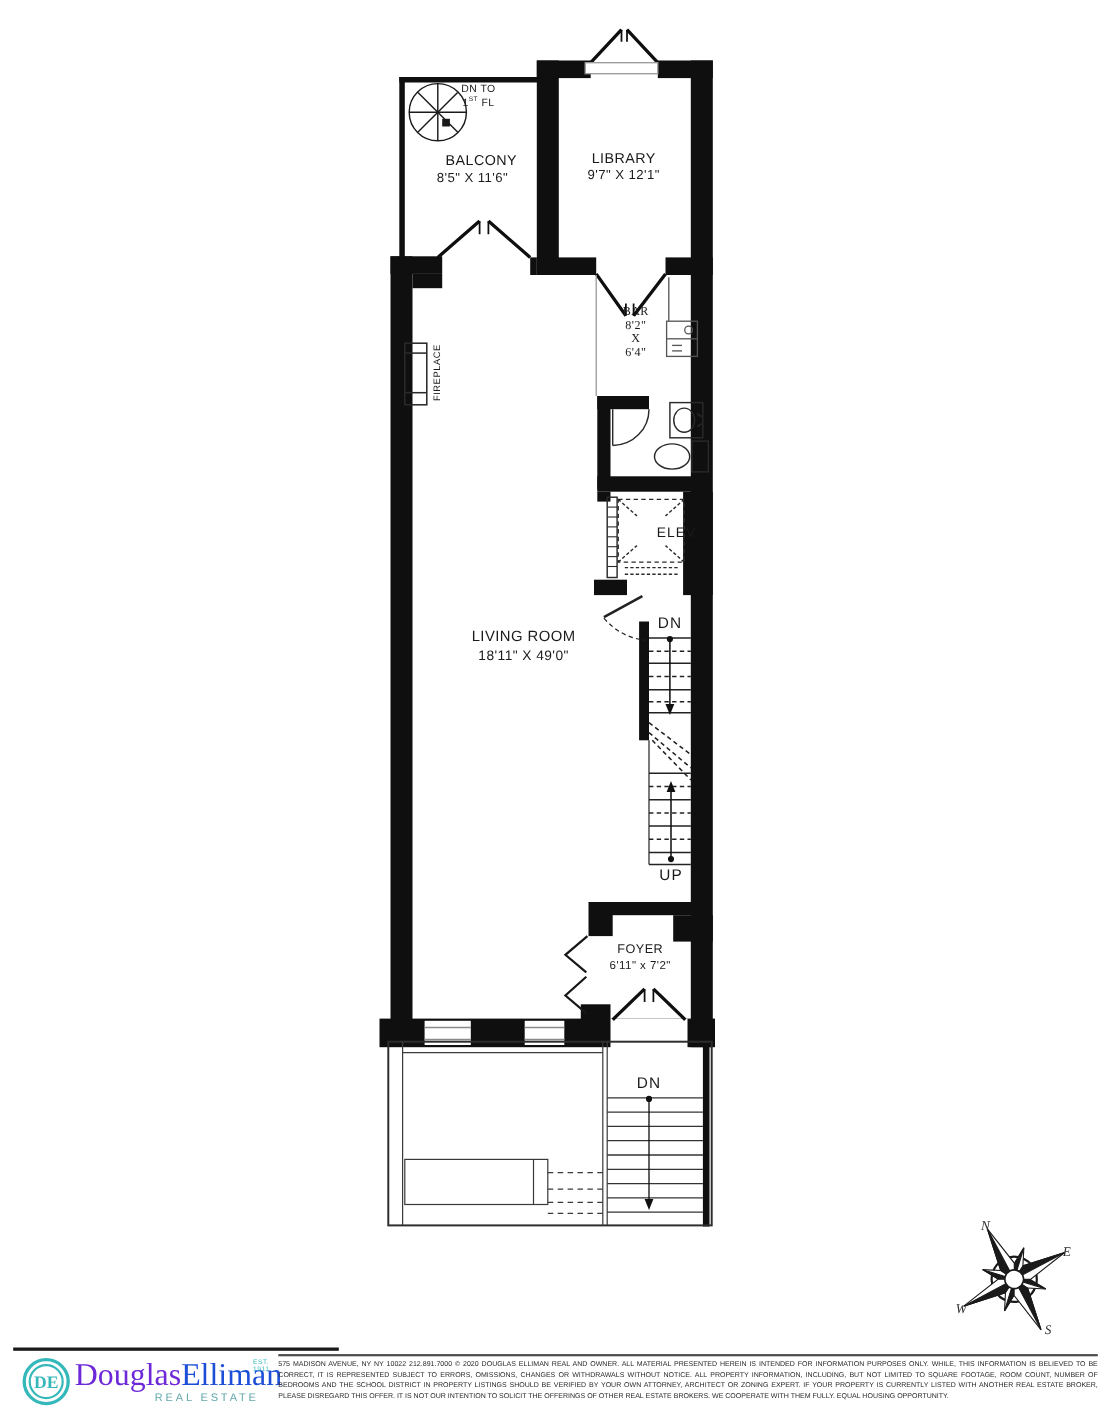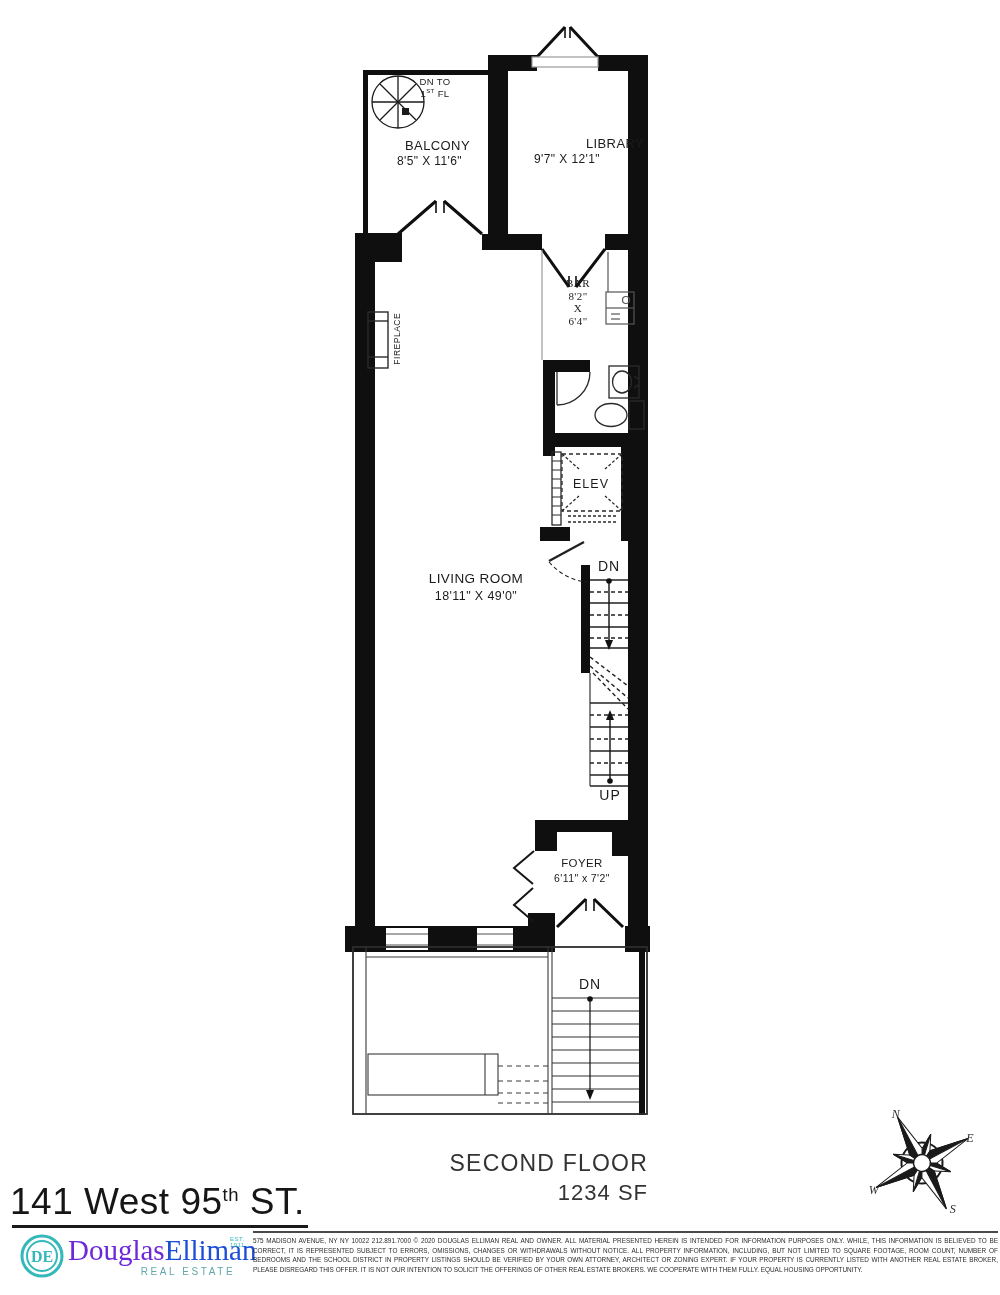--- a/index.html
+++ b/index.html
@@ -272,60 +272,55 @@
           <path d="M0 0 L-7 -13 L0 -52 Z" fill="#1a1a1a" transform="rotate(270)"></path>
         </g>
         <circle r="8.5" fill="#fff" stroke="#1a1a1a" stroke-width="1.5"></circle>
       </g>
     </g>
   </svg>
 
   <div class="lbl room-name" style="left:370px;top:139px;width:135px;">BALCONY</div>
   <div class="lbl room-dims" style="left:362px;top:155px;width:135px;">8'5" X 11'6"</div>
 
-  <div class="lbl room-name" style="left:508px;top:137px;width:118px;padding-left:48px;">LIBRARY</div>
+  <div class="lbl room-name" style="left:508px;top:137px;width:118px;">LIBRARY</div>
   <div class="lbl room-dims" style="left:508px;top:153px;width:118px;">9'7" X 12'1"</div>
 
   <div class="lbl small-note" style="left:409px;top:76px;width:52px;">
     <div>DN TO</div>
     <div><span>1</span><sup style="font-size:6px;">ST</sup><span> FL</span></div>
   </div>
 
   <div class="lbl" style="left:549px;top:277px;width:58px;font-size:11px;line-height:12.5px;font-family:Liberation Serif, serif;">
     <div>BAR</div>
     <div>8'2"</div>
     <div>X</div>
     <div>6'4"</div>
   </div>
 
-  <div class="lbl" style="left:560px;top:477px;width:62px;font-size:12.5px;letter-spacing:1px;text-align:center;">ELEV</div>
+  <div class="lbl" style="left:584px;top:477px;width:62px;font-size:12.5px;letter-spacing:1px;text-align:center;">ELEV</div>
 
   <div class="lbl room-name" style="left:395px;top:571px;width:162px;font-size:13.5px;">LIVING ROOM</div>
   <div class="lbl room-dims" style="left:395px;top:589px;width:162px;font-size:12.5px;">18'11" X 49'0"</div>
 
   <div class="lbl stair-lbl" style="left:593px;top:559px;width:32px;">DN</div>
   <div class="lbl stair-lbl" style="left:594px;top:788px;width:32px;">UP</div>
   <div class="lbl stair-lbl" style="left:574px;top:977px;width:32px;">DN</div>
 
   <div class="lbl" style="left:534px;top:857px;width:96px;font-size:11.5px;">FOYER</div>
   <div class="lbl" style="left:534px;top:873px;width:96px;font-size:10.5px;">6'11" x 7'2"</div>
 
   <div class="lbl fireplace-lbl" style="left:363px;top:334px;width:70px;">FIREPLACE</div>
 
   <div class="lbl compass-lbl" style="left:888px;top:1108px;width:16px;">N</div>
   <div class="lbl compass-lbl" style="left:962px;top:1132px;width:16px;">E</div>
   <div class="lbl compass-lbl" style="left:866px;top:1184px;width:16px;">W</div>
   <div class="lbl compass-lbl" style="left:945px;top:1203px;width:16px;">S</div>
 
-  <div id="floor-block">
-    <div>SECOND FLOOR</div>
-    <div id="floor-area">1234 SF</div>
-  </div>
-
-  <div id="plan-title"><span>141 West 95</span><sup>th</sup><span> ST.</span></div>
+
   <div id="title-rule"></div>
 
   <div id="brand">
     <svg width="48" height="48" viewBox="0 0 48 48">
       <circle cx="24" cy="24" r="20" fill="none" stroke="#35b8ba" stroke-width="3"></circle>
       <circle cx="24" cy="24" r="15" fill="none" stroke="#35b8ba" stroke-width="2"></circle>
       <text x="24" y="30" text-anchor="middle" font-family="Liberation Serif, serif" font-size="16" font-weight="bold" fill="#35b8ba">DE</text>
     </svg>
     <div id="brand-name"><span id="brand-first">Douglas</span><span id="brand-last">Elliman</span></div>
     <div id="brand-est">EST. 1911</div>

